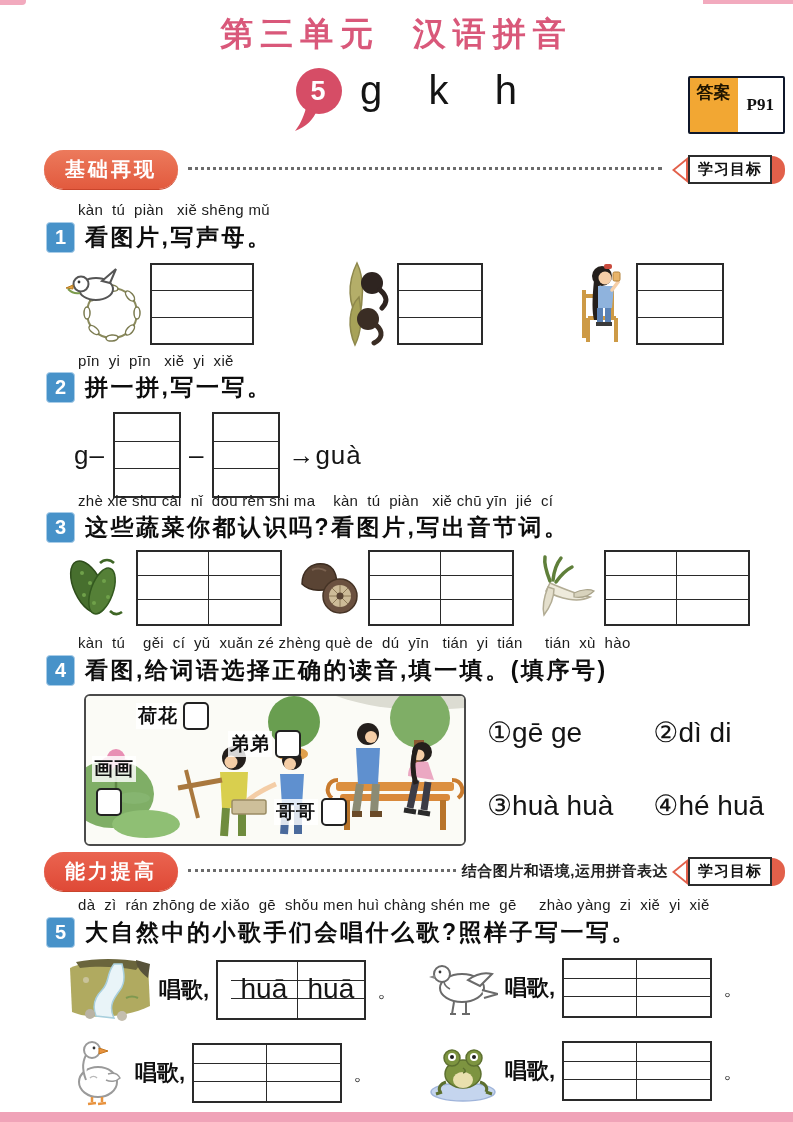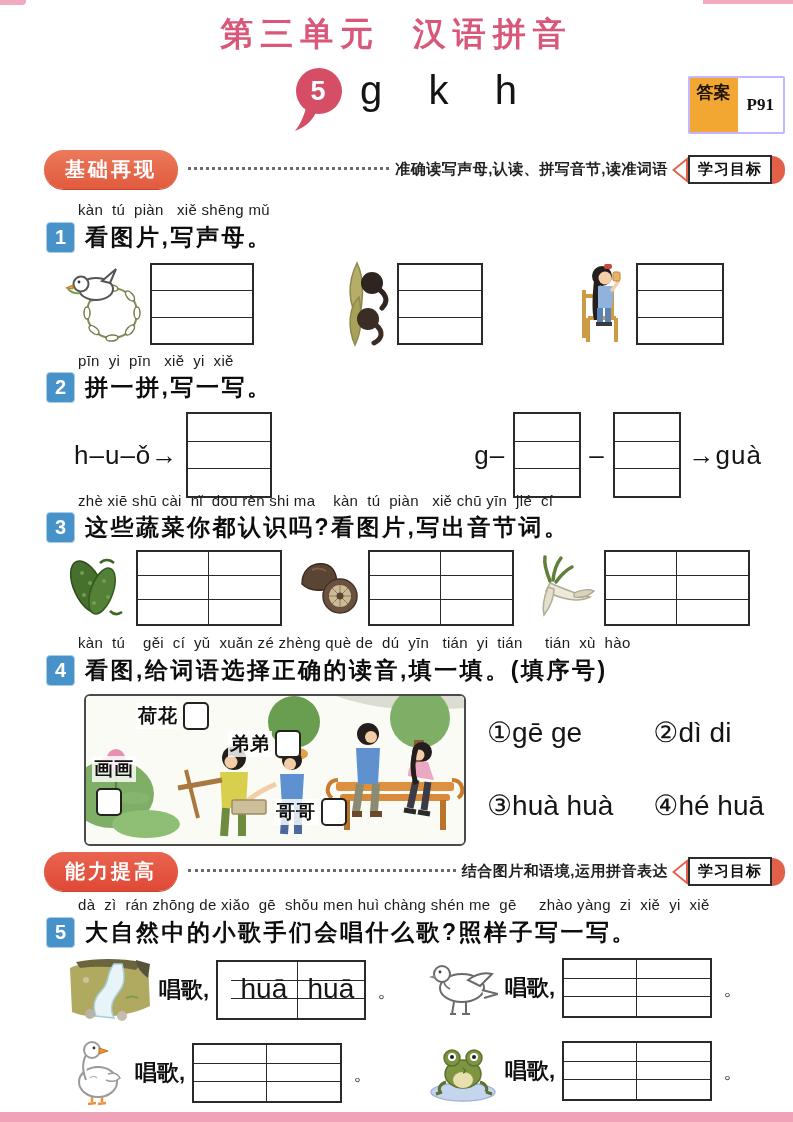--- a/index.html
+++ b/index.html
@@ -24,21 +24,21 @@
   .lesson-row{position:absolute;top:62px;left:0;right:0;height:70px;}
   .bubble{position:absolute;left:293px;top:4px;width:54px;height:66px;}
   .bubble .num{
     position:absolute;left:0px;top:2px;width:50px;height:46px;display:flex;align-items:center;justify-content:center;
     color:#fff;font-size:27px;font-weight:bold;
   }
   .lesson-letters{
     position:absolute;left:360px;top:6px;font-size:40px;color:#141414;
     letter-spacing:8px;white-space:pre;font-weight:500;
   }
-  .answer-badge{position:absolute;right:8px;top:14px;display:flex;border:2px solid #c4b5fd;border-radius:2px;overflow:hidden;}
+  .answer-badge{position:absolute;right:8px;top:14px;display:flex;border:2px solid #0f172a;border-radius:2px;overflow:hidden;}
   .answer-badge .ans-label{background:#f2a733;color:#201500;font-weight:bold;font-size:17px;padding:3px 7px;}
   .answer-badge .ans-page{background:#fff;color:#111;font-family:"Liberation Serif",serif;font-weight:bold;font-size:17px;padding:17px 9px;}
 
   
   .section-head{position:absolute;left:44px;right:8px;display:flex;align-items:center;}
   .sec-badge{
     background:linear-gradient(180deg,#ec7a5c,#e25a3e);
     color:#fff;font-size:20px;font-weight:bold;letter-spacing:3px;
     padding:6px 21px;border-radius:20px;white-space:nowrap;
     box-shadow:0 1px 0 #c9452c;
@@ -107,21 +107,20 @@
     <div class="lesson-letters">g  k  h</div>
     <div class="answer-badge">
       <span class="ans-label">答案</span>
       <span class="ans-page">P91</span>
     </div>
   </div>
 
   <div class="section-head" style="top:150px;">
     <div class="sec-badge">基础再现</div>
     <div class="dots"></div>
-    <div class="goal-text">准确读写声母,认读、拼写音节,读准词语</div>
     <div class="goal-pencil">
       <span class="tip"></span>
       <span class="body">学习目标</span>
       <span class="cap"></span>
     </div>
   </div>
 
   <div class="pinyin-hint" style="left:78px;top:201px;">kàn  tú  piàn   xiě shēng mǔ</div>
   <div class="ex-head" style="left:46px;top:222px;">
     <span class="num-badge">1</span>
@@ -190,28 +189,20 @@
     </div>
   </div>
 
   <div class="pinyin-hint" style="left:78px;top:352px;">pīn  yi  pīn   xiě  yi  xiě</div>
   <div class="ex-head" style="left:46px;top:372px;">
     <span class="num-badge">2</span>
     <span>拼一拼,写一写。</span>
   </div>
   <div class="flexrow" style="left:74px;top:412px;width:688px;justify-content:space-between;">
     <div class="pair">
-      <span class="pinchar">h–u–ǒ→</span>
-      <div class="grid3" style="width:86px;height:86px;">
-        <div class="r"></div>
-          <div class="r"></div>
-          <div class="r"></div>
-      </div>
-    </div>
-    <div class="pair">
       <span class="pinchar">g–</span>
       <div class="grid3" style="width:68px;height:86px;">
         <div class="r"></div>
           <div class="r"></div>
           <div class="r"></div>
       </div>
       <span class="pinchar">–</span>
       <div class="grid3" style="width:68px;height:86px;">
         <div class="r"></div>
           <div class="r"></div>

